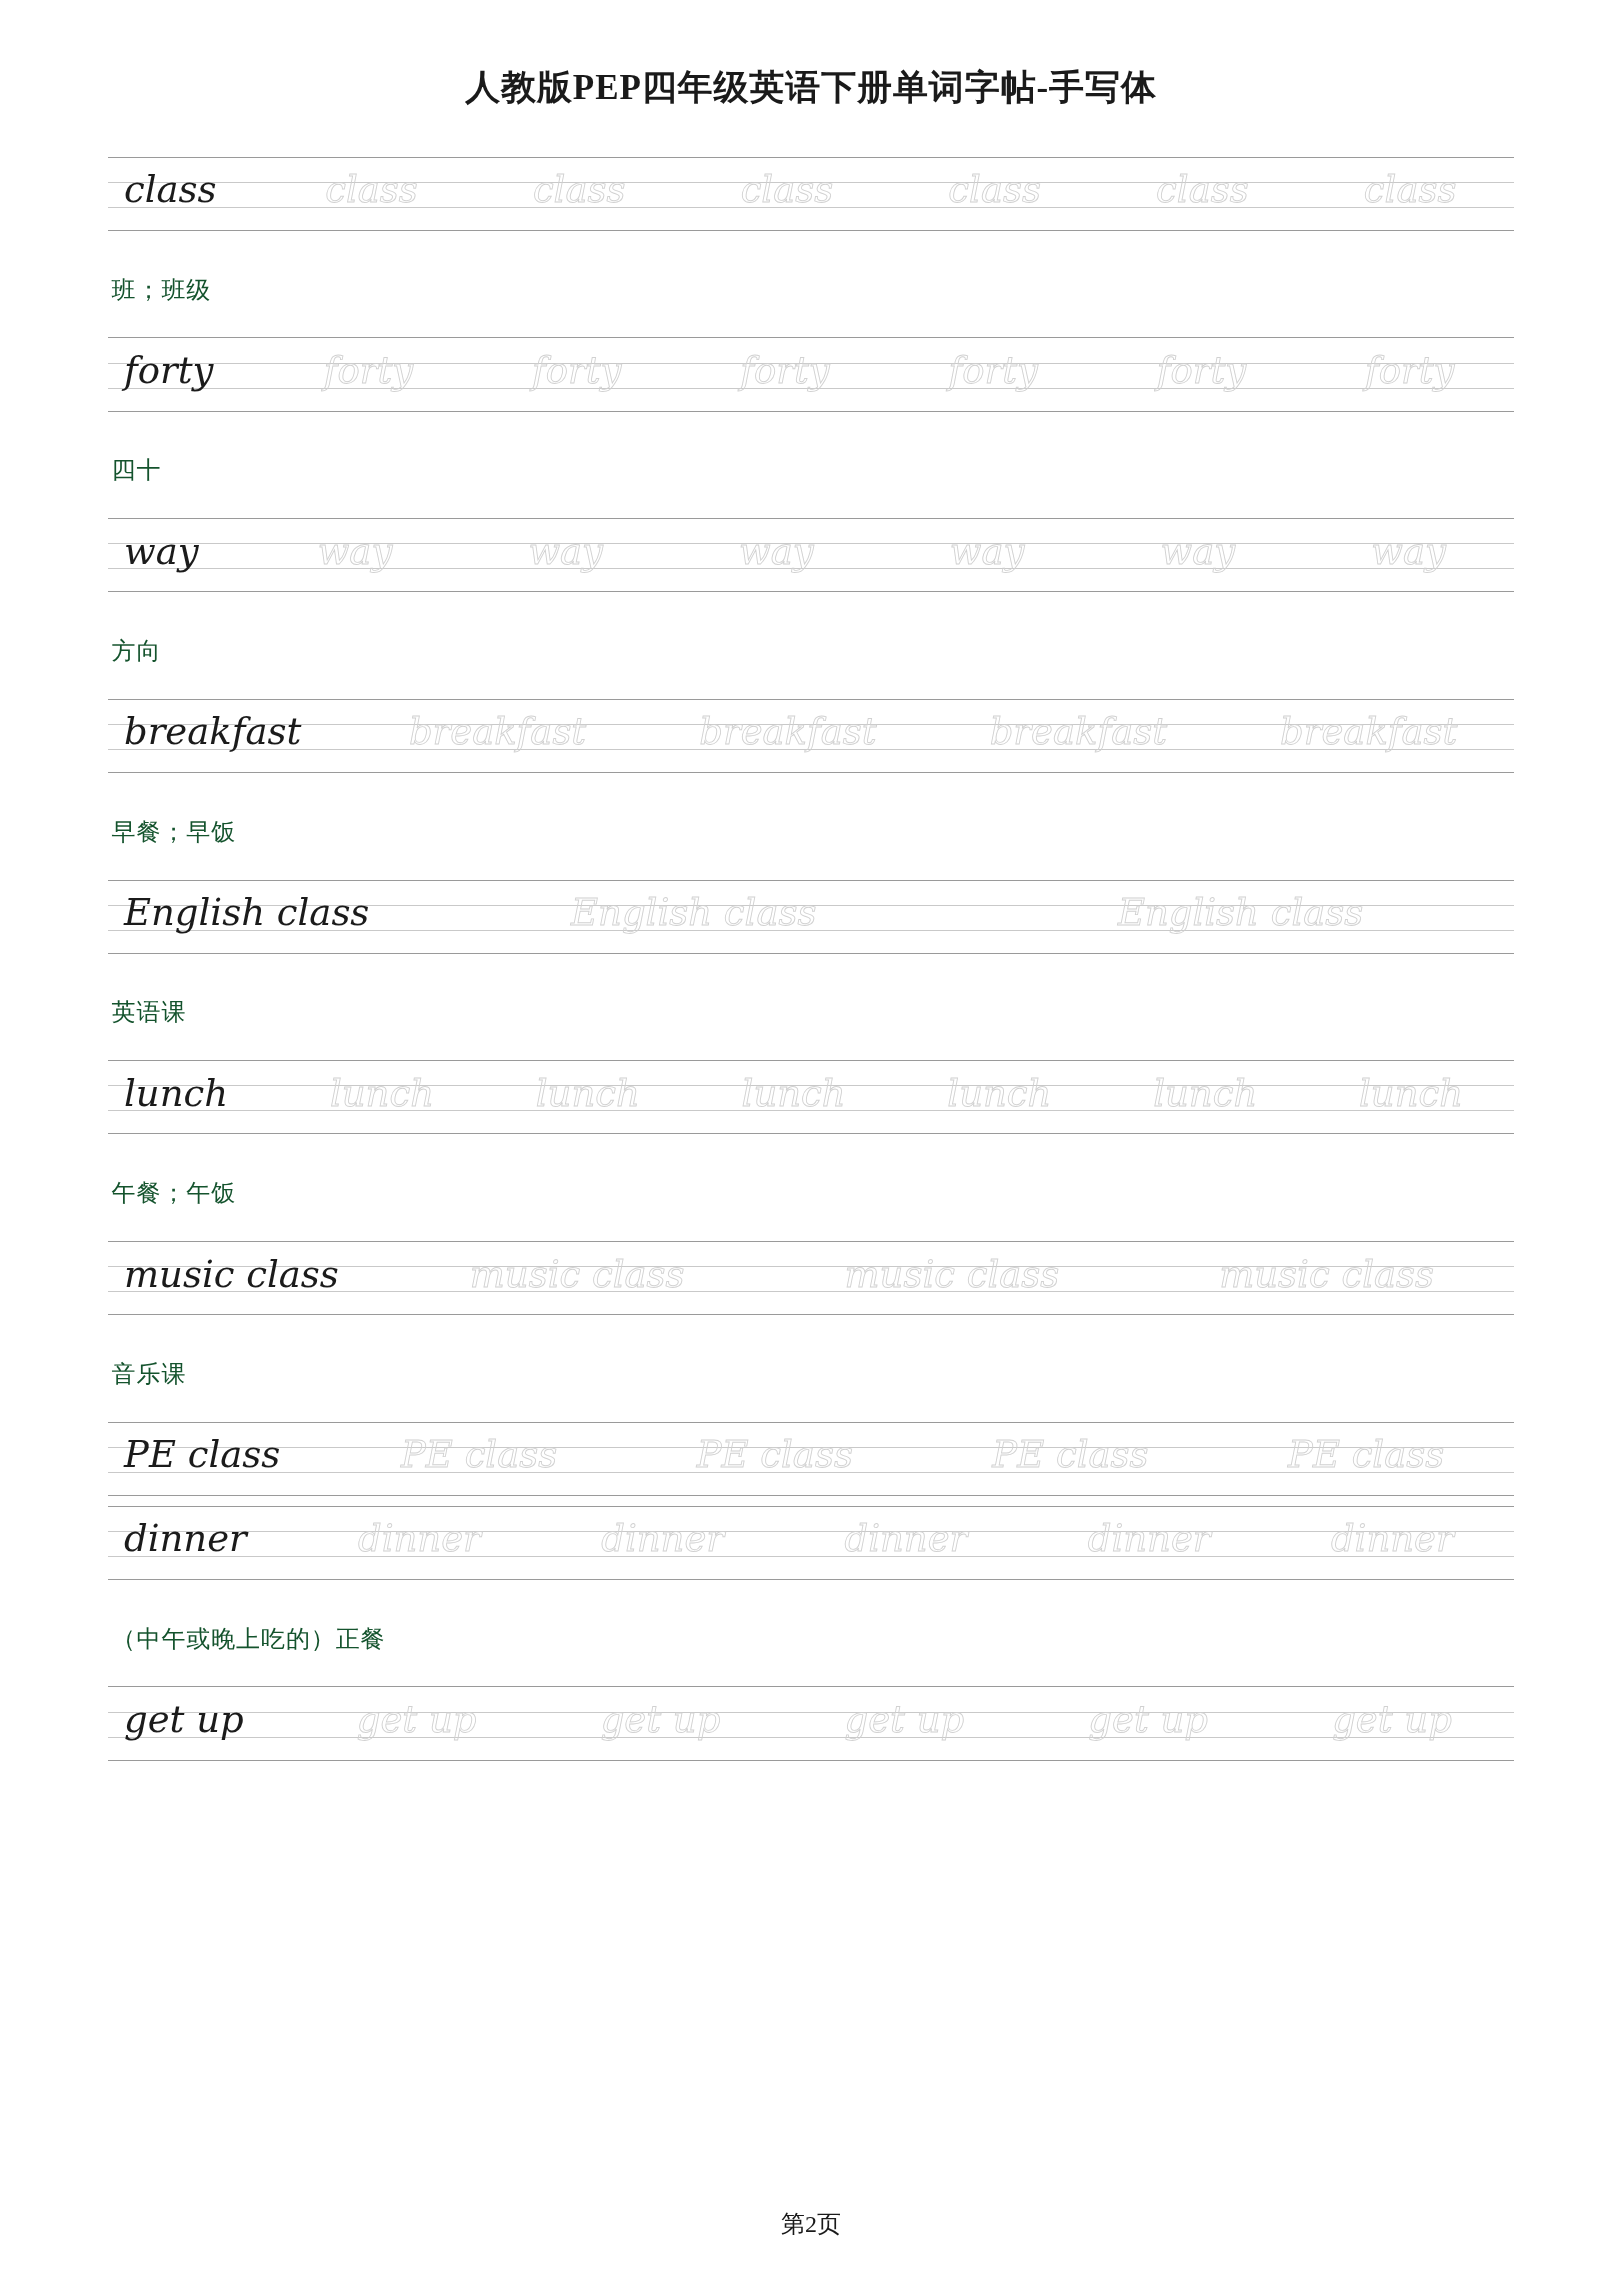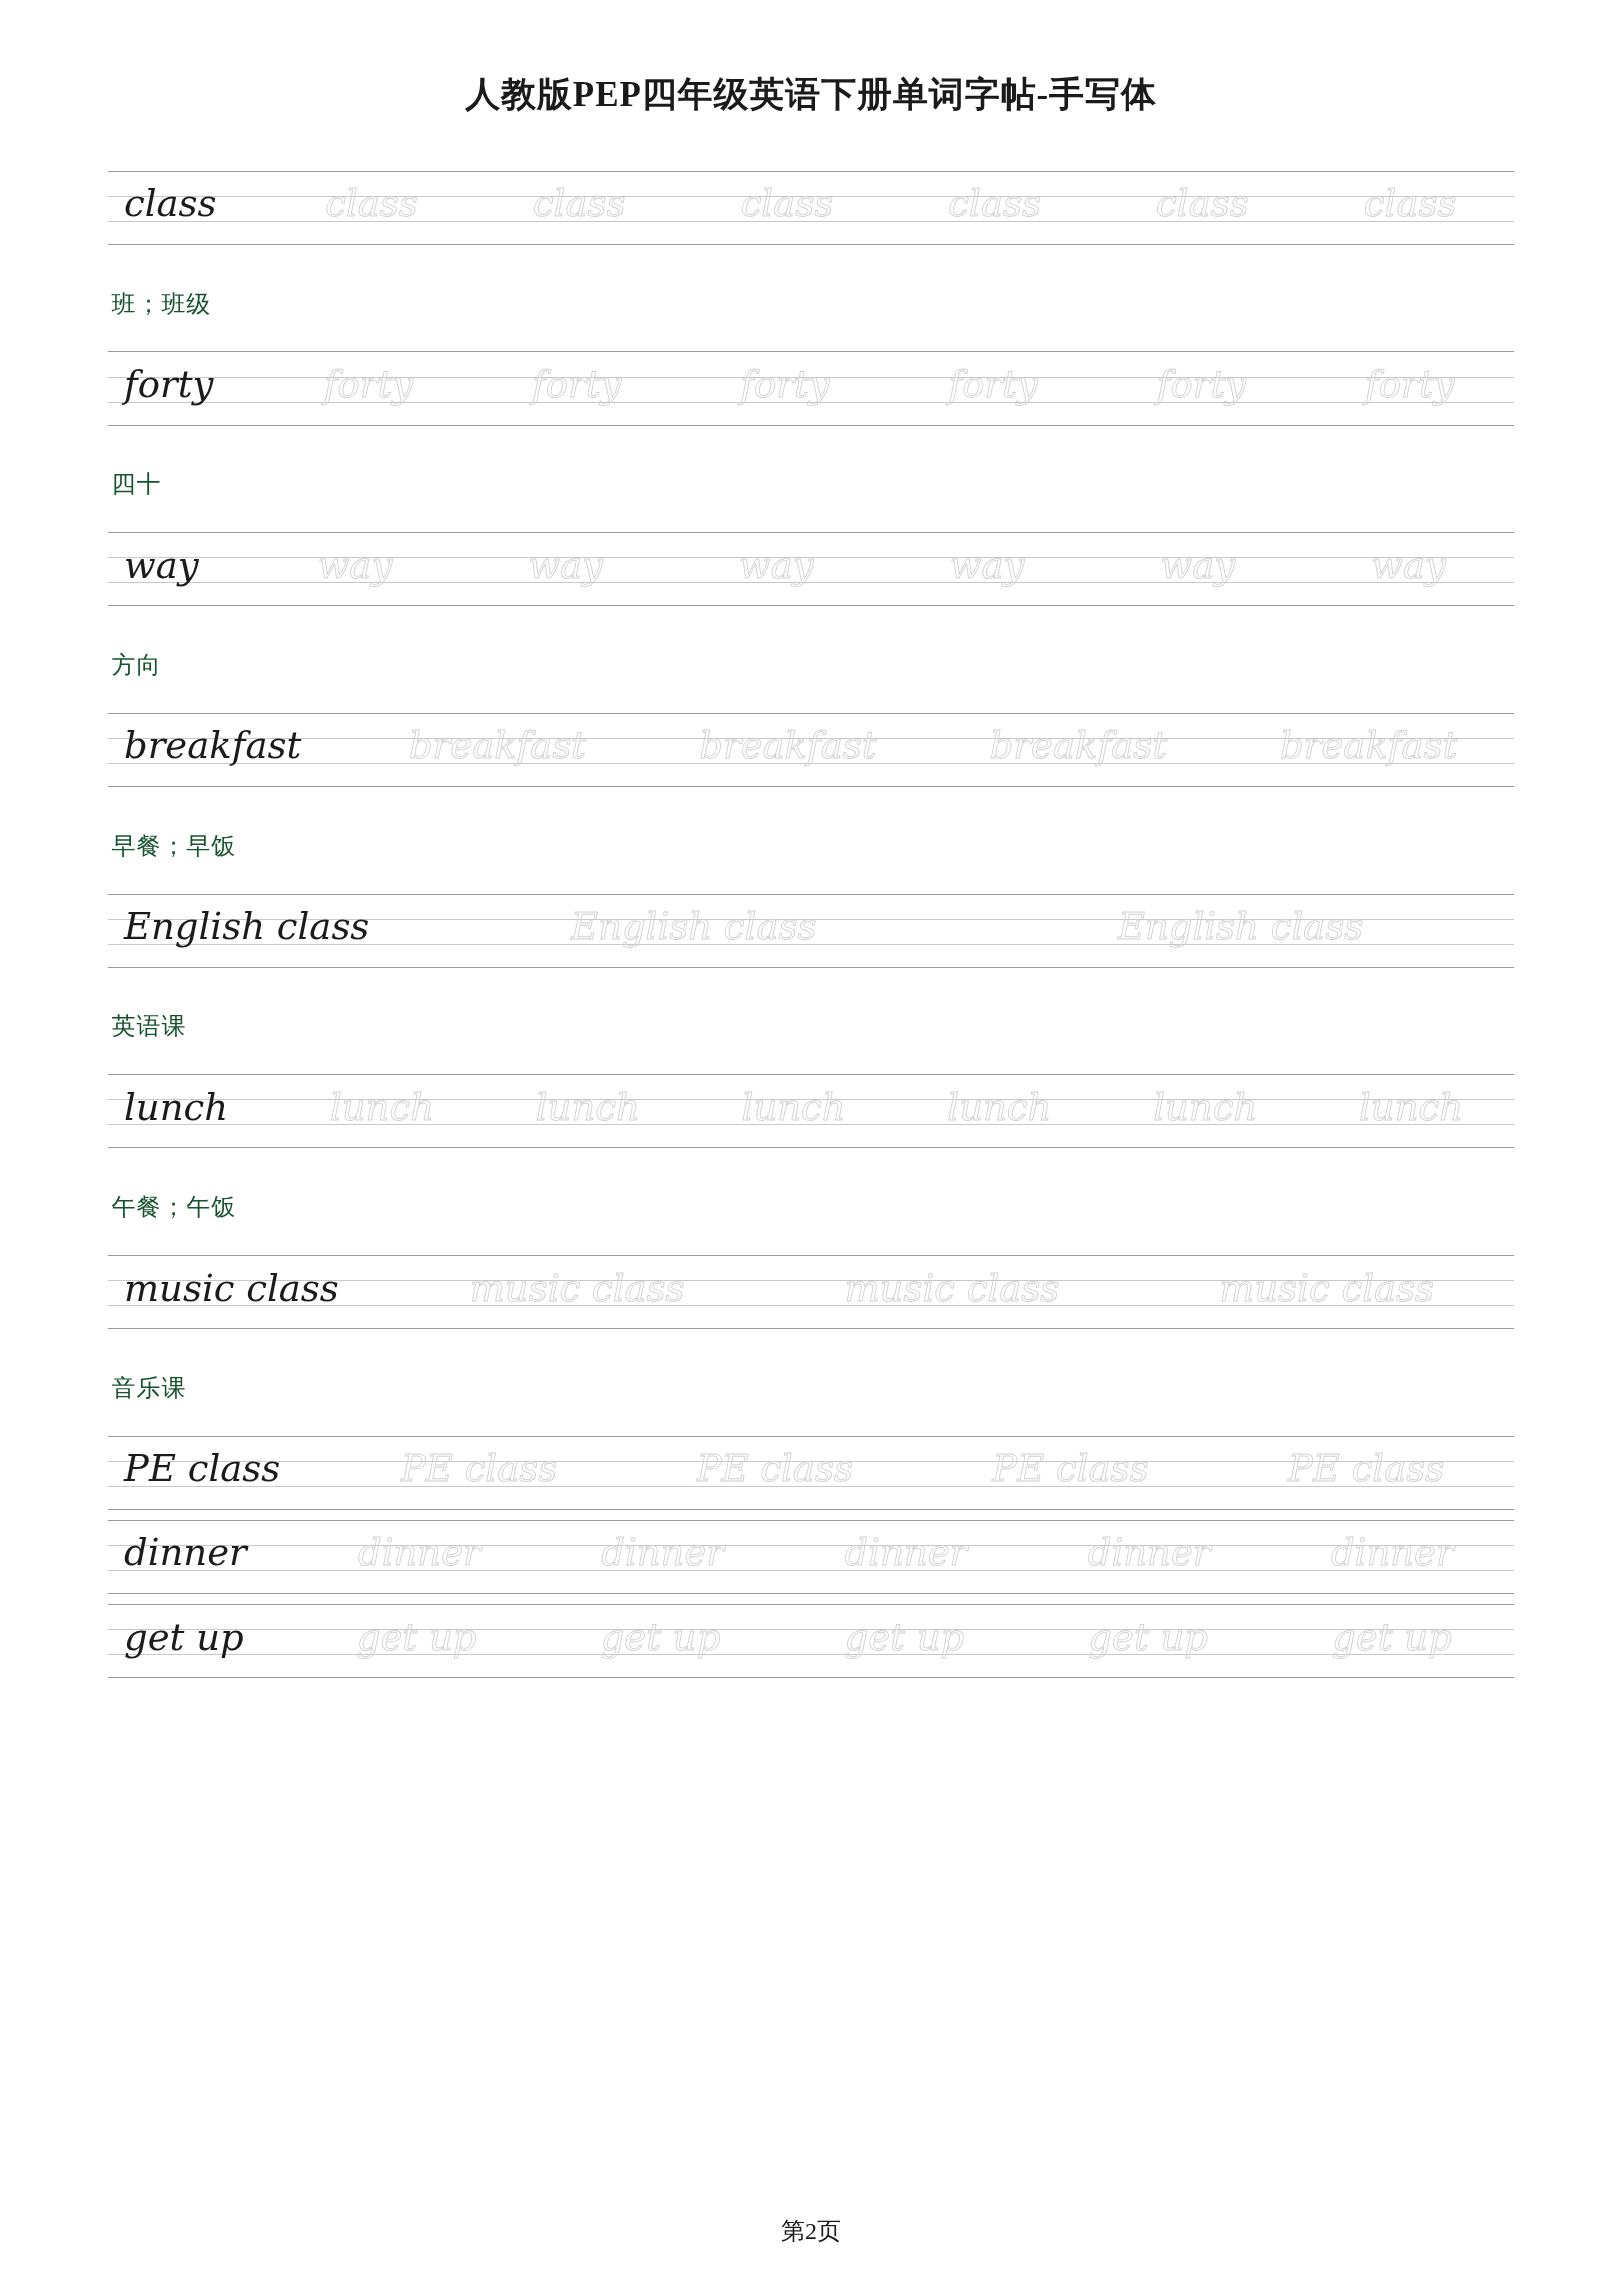--- a/index.html
+++ b/index.html
@@ -21,21 +21,21 @@
     height: 2293px;
     box-sizing: border-box;
     padding: 0;
   }
   .doc-title {
     text-align: center;
     font-family: "Liberation Serif", serif;
     font-size: 35px;
     font-weight: 700;
     letter-spacing: 0.9px;
-    margin: 17px;
+    margin: 10px;
     padding-top: 54px;
     color: #1a1a1a;
   }
   .content {
     margin: 0 auto;
     width: 1406px;
     padding-top: 34px;
   }
   .entry {
     width: 100%;
@@ -290,20 +290,21 @@
           <span class="word solid">dinner</span>
           <span class="traces">
             <span class="word trace">dinner</span>
             <span class="word trace">dinner</span>
             <span class="word trace">dinner</span>
             <span class="word trace">dinner</span>
             <span class="word trace">dinner</span>
           </span>
         </div>
       </div>
+      <div class="meaning">（中午或晚上吃的）正餐</div>
     </div>
 
     <div class="entry">
       <div class="staff">
         <div class="rule r1"></div>
         <div class="rule r2"></div>
         <div class="rule r3"></div>
         <div class="rule r4"></div>
         <div class="words">
           <span class="word solid">get up</span>

